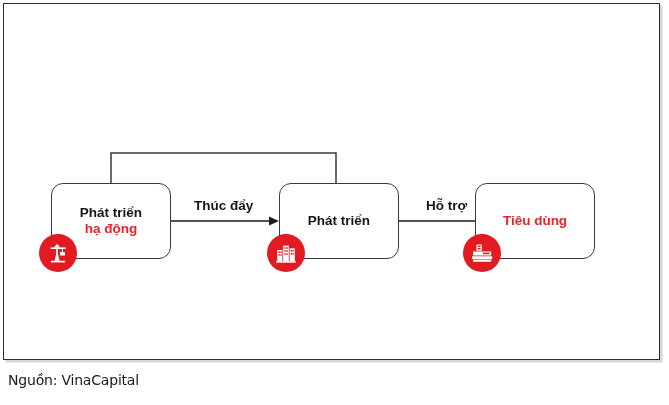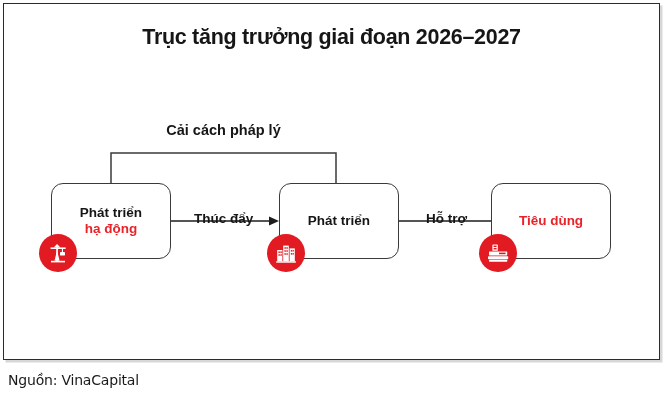--- a/index.html
+++ b/index.html
@@ -74,21 +74,21 @@
   .node-line {
     font-size: 13.5px;
     font-weight: bold;
     white-space: nowrap;
   }
   .node-line.dark { color: #161616; text-align: right; }
   .node-line.accent { color: #E8232A; }
 
   #node-infrastructure { left: 47px;  top: 179px; }
   #node-realestate     { left: 275px; top: 179px; }
-  #node-consumption    { left: 487px; top: 179px; }
+  #node-consumption    { left: 471px; top: 179px; }
 
   
   .node-badge {
     position: absolute;
     width: 38px;
     height: 38px;
     border-radius: 50%;
     background: #E21B22;
     display: flex;
     align-items: center;
@@ -99,21 +99,20 @@
   }
   .node-badge svg { display: block; }
 
   
   .edge-label {
     position: absolute;
     font-size: 13.5px;
     font-weight: bold;
     color: #161616;
     white-space: nowrap;
-    margin-top: 13px;
   }
   #label-thuc-day { left: 190px; top: 194px; }
   #label-ho-tro   { left: 422px; top: 194px; }
   #label-cai-cach {
     left: 0; top: 118px; width: 657px;
     text-align: center;
     font-size: 14.5px;
     font-weight: bold;
     color: #161616;
     position: absolute;
@@ -131,44 +130,40 @@
     color: #1a1a1a;
     letter-spacing: -0.2px;
     white-space: nowrap;
   }
 </style>
 </head>
 <body>
 
 <div id="figure-card">
 
-  <div id="chart-title">Trục tăng trưởng giai đoạn 2026–2027</div>
 
   <div id="diagram">
 
     <svg id="diagram-svg" width="657" height="357">
 
       <g>
         <path d="M 107 184 L 107 149 L 332 149 L 332 184" fill="none" stroke="#3a3a3a" stroke-width="1.5"></path>
       </g>
 
       <g>
         <line x1="167" y1="217" x2="268" y2="217" stroke="#1d1d1d" stroke-width="1.5"></line>
         <polygon points="275,217 265,212.5 265,221.5" fill="#1d1d1d"></polygon>
       </g>
 
       <g>
         <line x1="395" y1="217" x2="490" y2="217" stroke="#1d1d1d" stroke-width="1.5"></line>
         <polygon points="497,217 487,212.5 487,221.5" fill="#1d1d1d"></polygon>
       </g>
     </svg>
 
-    <div id="label-cai-cach">
-      <span>Cải cách pháp lý</span>
-    </div>
 
     <div class="edge-label" id="label-thuc-day">Thúc đẩy</div>
     <div class="edge-label" id="label-ho-tro">Hỗ trợ</div>
 
     <div class="node" id="node-infrastructure">
       <div class="node-line dark">Phát triển</div>
       <div class="node-line accent">hạ động</div>
       <div class="node-badge">
         <svg width="24" height="24" viewBox="0 0 24 24">
           <g fill="#ffffff">

